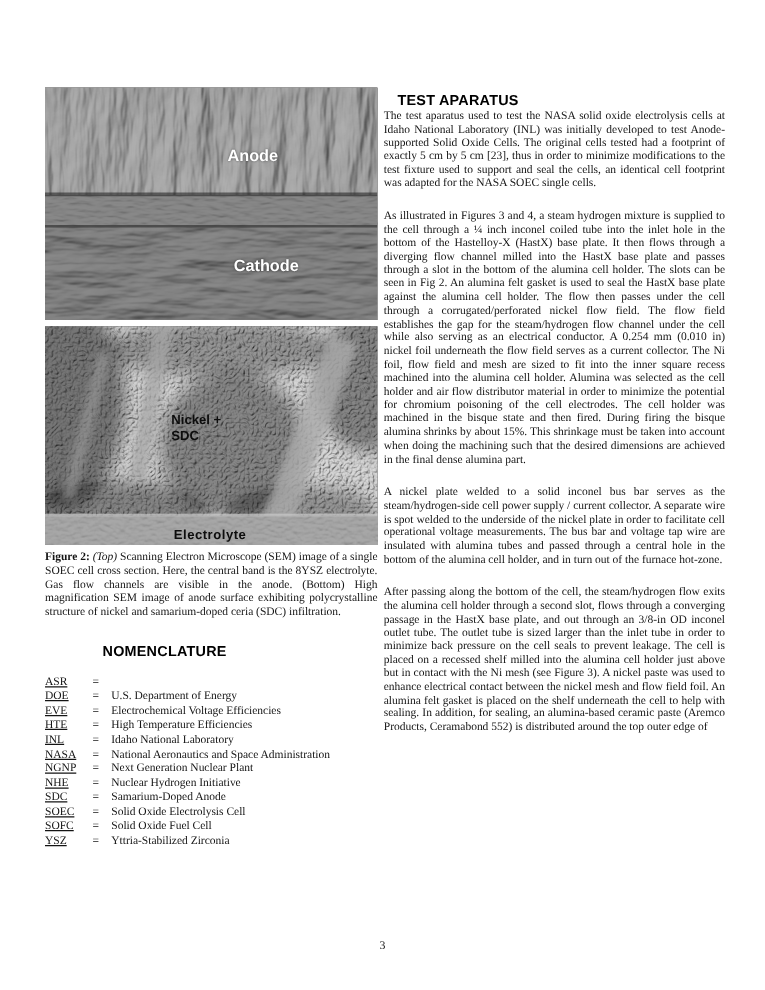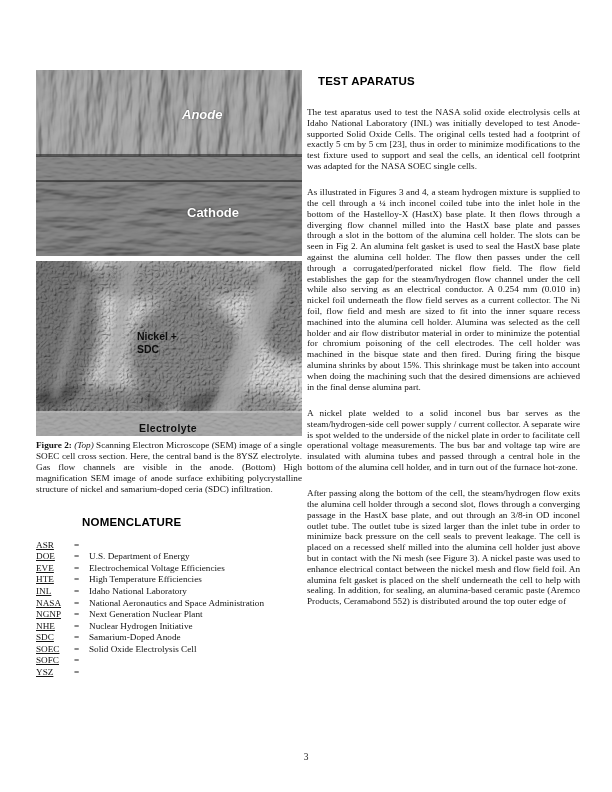--- a/index.html
+++ b/index.html
@@ -15,21 +15,21 @@
   }
   .col { position: absolute; }
   .col-left  { left: 36px;  top: 70px;  width: 266px; }
   .col-right { left: 307px; top: 75px; width: 273px; }
 
   h2.section-heading {
     font-family: "Liberation Sans", sans-serif;
     font-size: 11.5px; font-weight: bold; color: #000;
     letter-spacing: 0.2px;
   }
-  .apparatus-heading { margin-left: 11px; margin-bottom: 20px; }
+  .apparatus-heading { margin-left: 11px; margin-bottom: 0; }
   .nomen-heading { margin-top: 21px; margin-bottom: 12px; padding-left: 46px; }
 
   p.body {
     font-size: 9.2px; line-height: 10.8px;
     text-align: justify;
     margin-bottom: 15.5px;
   }
 
   
   .sem { position: relative; width: 266px; overflow: hidden; background: #4d4d4d; }
@@ -37,21 +37,21 @@
   .sem2 { height: 175px; margin-bottom: 4px; }
   .sem svg { display: block; }
   .sem-label {
     position: absolute;
     font-family: "Liberation Sans", sans-serif;
     font-weight: bold;
     white-space: nowrap;
   }
   .sem-label.light { color: #ffffff; font-size: 13px; text-shadow: 0 0 2px rgba(0,0,0,0.55); }
   .sem-label.dark  { color: #0d0d0d; font-size: 10.5px; text-align: right; }
-  .lbl-anode       { left: 146px; top: 37px; font-style: italic; }
+  .lbl-anode       { left: 146px; top: 47px; }
   .lbl-cathode     { left: 151px; top: 135px; }
   .lbl-nickel1     { left: 101px; top: 69px; }
   .lbl-nickel2     { left: 101px; top: 82px; }
   .lbl-electrolyte { left: 103px; top: 161px; font-size: 11.5px; letter-spacing: 0.4px; }
 
   p.caption {
     font-size: 9.2px; line-height: 10.9px;
     text-align: justify;
   }
   p.caption i { font-style: italic; }
@@ -203,24 +203,26 @@
           <span class="def">Samarium-Doped Anode</span>
       </div>
       <div class="nomen-row">
         <span class="abbr">SOEC</span>
           <span class="eq">=</span>
           <span class="def">Solid Oxide Electrolysis Cell</span>
       </div>
       <div class="nomen-row">
         <span class="abbr">SOFC</span>
           <span class="eq">=</span>
+          <span class="def">Solid Oxide Fuel Cell</span>
       </div>
       <div class="nomen-row">
         <span class="abbr">YSZ</span>
           <span class="eq">=</span>
+          <span class="def">Yttria-Stabilized Zirconia</span>
       </div>
     </div>
   </div>
 
   <div class="col col-right">
     <h2 class="section-heading apparatus-heading">TEST APARATUS</h2>
     <p class="body">The test aparatus used to test the NASA solid oxide electrolysis cells at Idaho National Laboratory (INL) was initially developed to test Anode-supported Solid Oxide Cells. The original cells tested had a footprint of exactly 5 cm by 5 cm [23], thus in order to minimize modifications to the test fixture used to support and seal the cells, an identical cell footprint was adapted for the NASA SOEC single cells.</p>
     <p class="body">As illustrated in Figures 3 and 4, a steam hydrogen mixture is supplied to the cell through a ¼ inch inconel coiled tube into the inlet hole in the bottom of the Hastelloy-X (HastX) base plate.  It then flows through a diverging flow channel milled into the HastX base plate and passes through a slot in the bottom of the alumina cell holder.  The slots can be seen in Fig 2.  An alumina felt gasket is used to seal the HastX base plate against the alumina cell holder.  The flow then passes under the cell through a corrugated/perforated nickel flow field.  The flow field establishes the gap for the steam/hydrogen flow channel under the cell while also serving as an electrical conductor.  A 0.254 mm (0.010 in) nickel foil underneath the flow field serves as a current collector.  The Ni foil, flow field and mesh are sized to fit into the inner square recess machined into the alumina cell holder.  Alumina was selected as the cell holder and air flow distributor material in order to minimize the potential for chromium poisoning of the cell electrodes.  The cell holder was machined in the bisque state and then fired. During firing the bisque alumina shrinks by about 15%.  This shrinkage must be taken into account when doing the machining such that the desired dimensions are achieved in the final dense alumina part.</p>
     <p class="body">A nickel plate welded to a solid inconel bus bar serves as the steam/hydrogen-side cell power supply / current collector. A separate wire is spot welded to the underside of the nickel plate in order to facilitate cell operational voltage measurements. The bus bar and voltage tap wire are insulated with alumina tubes and passed through a central hole in the bottom of the alumina cell holder, and in turn out of the furnace hot-zone.</p>
     <p class="body">After passing along the bottom of the cell, the steam/hydrogen flow exits the alumina cell holder through a second slot, flows through a converging passage in the HastX base plate, and out through an 3/8-in OD inconel outlet tube.  The outlet tube is sized larger than the inlet tube in order to minimize back pressure on the cell seals to prevent leakage. The cell is placed on a recessed shelf milled into the alumina cell holder just above but in contact with the Ni mesh (see Figure 3). A nickel paste was used to enhance electrical contact between the nickel mesh and flow field foil.  An alumina felt gasket is placed on the shelf underneath the cell to help with sealing.  In addition, for sealing, an alumina-based ceramic paste (Aremco Products, Ceramabond 552) is distributed around the top outer edge of</p>

